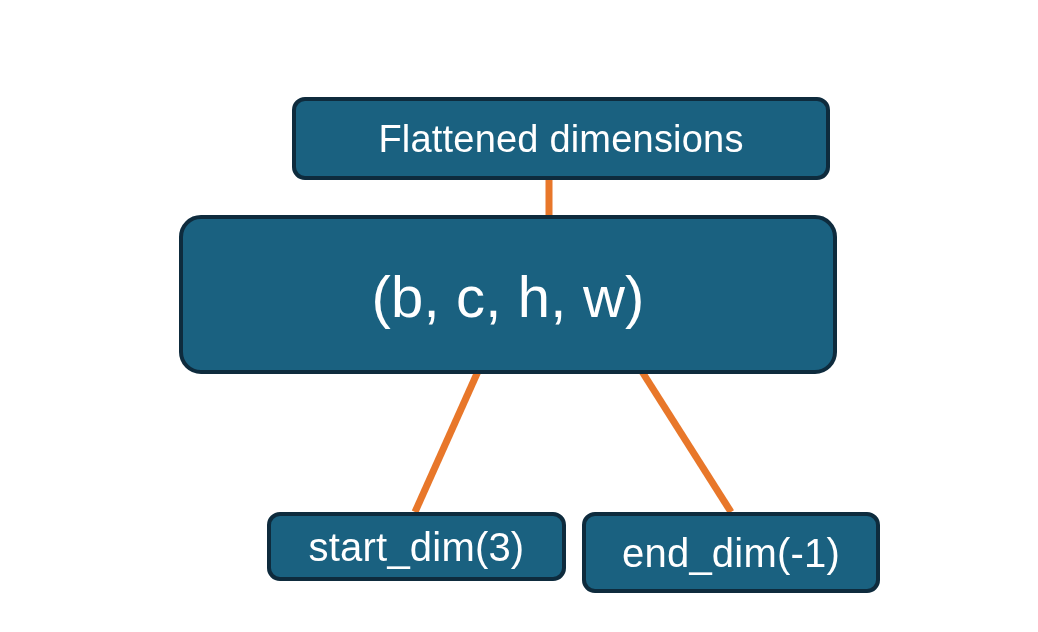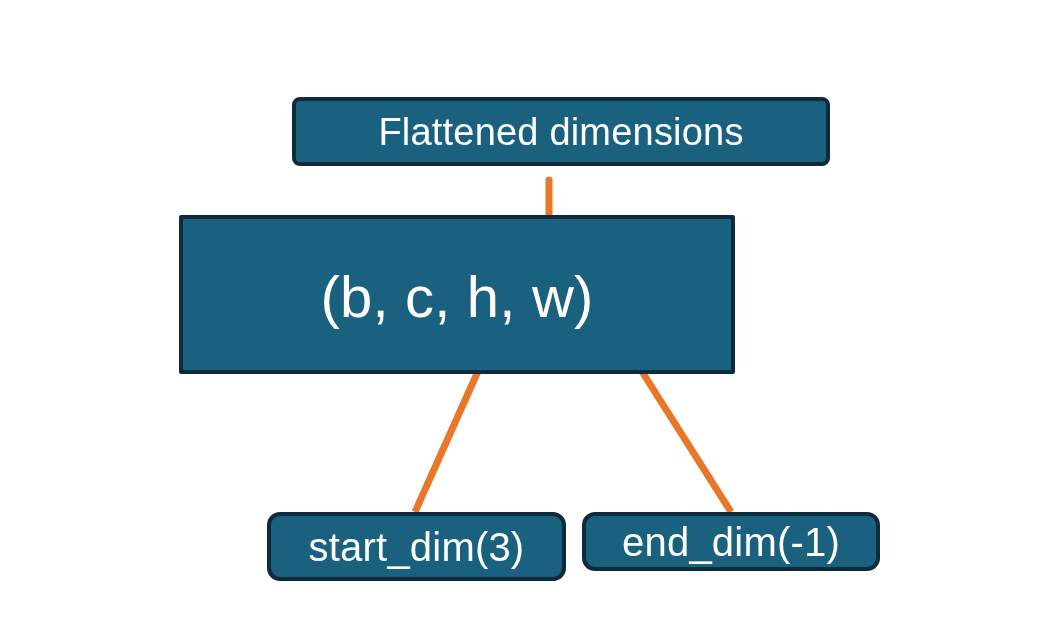--- a/index.html
+++ b/index.html
@@ -37,34 +37,34 @@
     display: block;
     line-height: 1;
     white-space: nowrap;
   }
 
   
   #node-flattened {
     left: 292px;
     top: 97px;
     width: 538px;
-    height: 69px;
-    border-radius: 8px;
+    height: 83px;
+    border-radius: 13px;
   }
   #node-flattened .node-label {
     font-size: 38px;
   }
 
   
   #node-shape {
     left: 179px;
     top: 215px;
-    width: 556px;
+    width: 658px;
     height: 159px;
-    border-radius: 2px;
+    border-radius: 22px;
   }
   #node-shape .node-label {
     font-size: 58px;
     position: relative;
     top: 2px;
   }
 
   
   #node-start-dim {
     left: 267px;
@@ -75,21 +75,21 @@
   }
   #node-start-dim .node-label {
     font-size: 40px;
   }
 
   
   #node-end-dim {
     left: 582px;
     top: 512px;
     width: 298px;
-    height: 59px;
+    height: 81px;
     border-radius: 13px;
   }
   #node-end-dim .node-label {
     font-size: 40px;
   }
 
   
   #connectors {
     position: absolute;
     left: 0;

